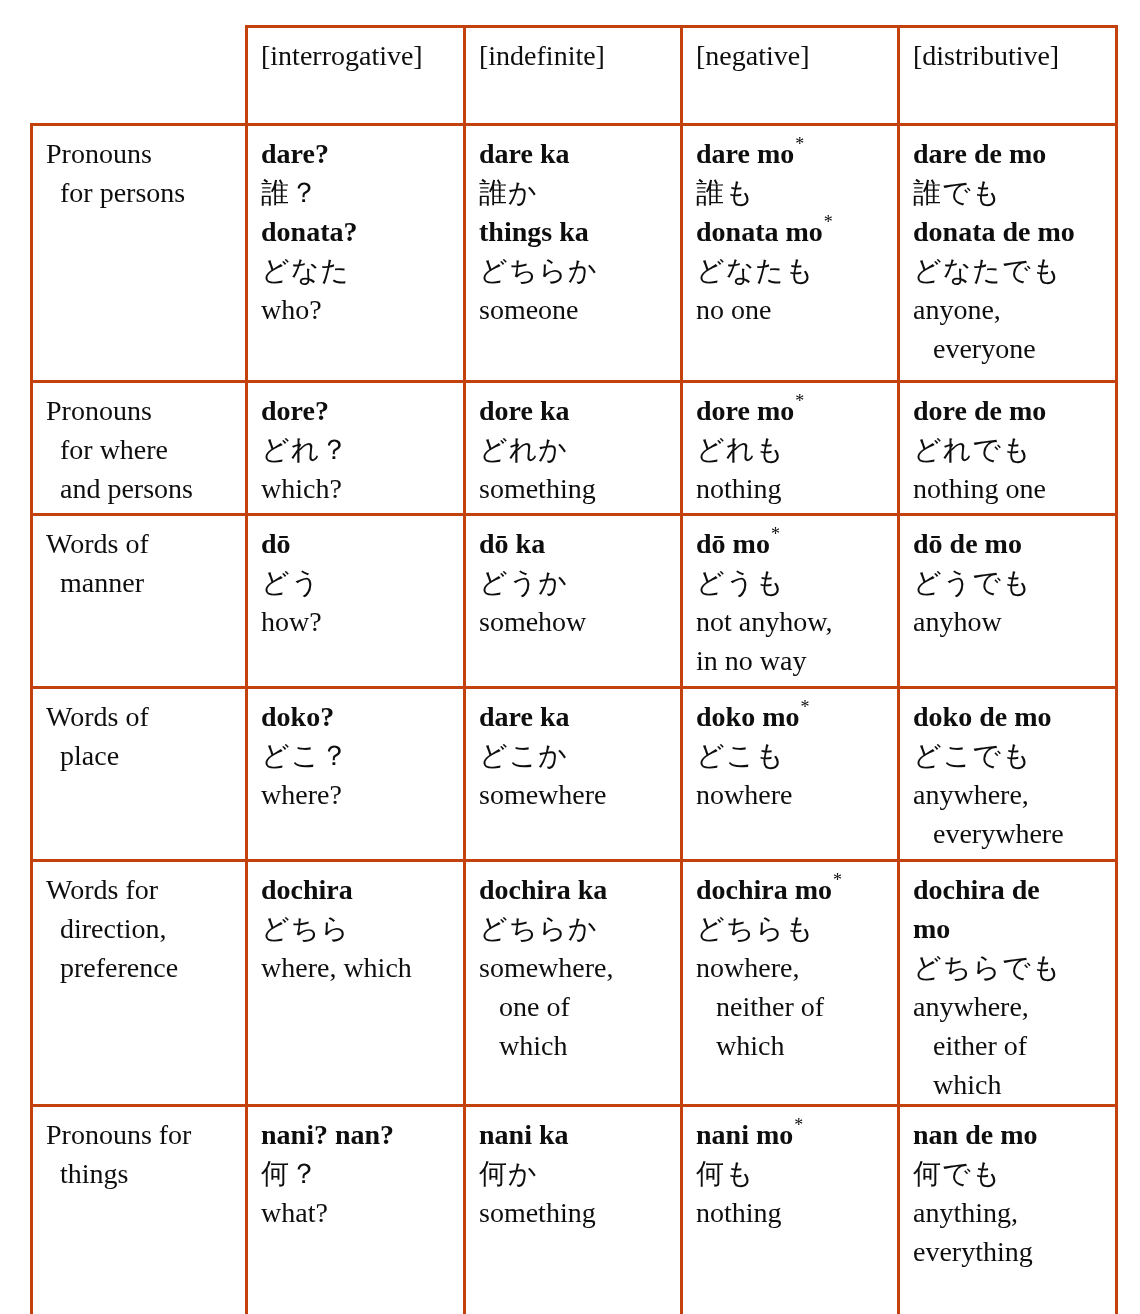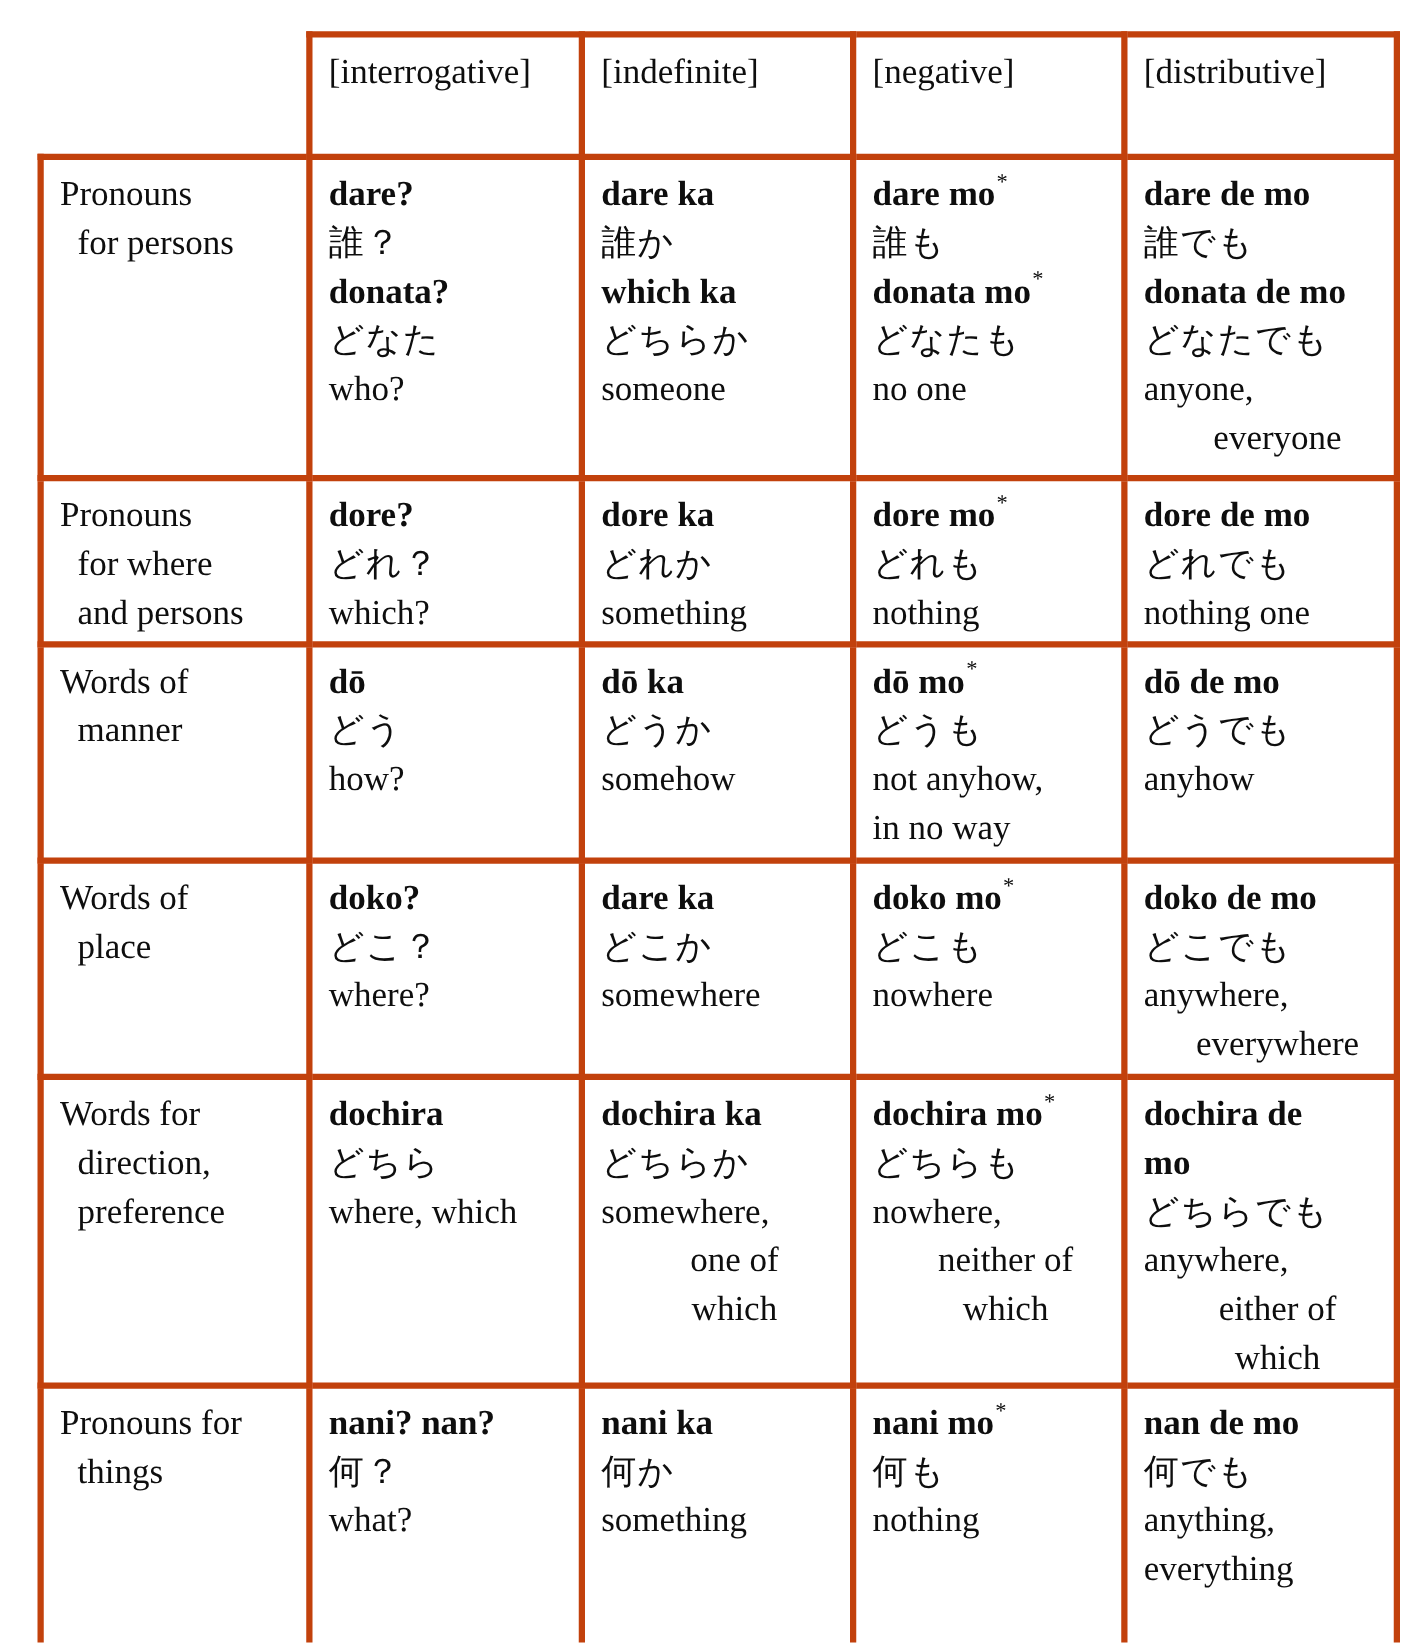--- a/index.html
+++ b/index.html
@@ -15,41 +15,41 @@
     width: 1085px;
     border-collapse: collapse;
     table-layout: fixed;
   }
   col.c-label { width: 215px; }
   col.c-1 { width: 218px; }
   col.c-2 { width: 217px; }
   col.c-3 { width: 217px; }
   col.c-4 { width: 218px; }
   th, td {
-    border: 5px solid #c2410c;
+    border: 3px solid #c2410c;
     vertical-align: top;
     text-align: left;
     padding: 8px 6px 0 13px;
     font-weight: normal;
     font-size: 28px;
     line-height: 39px;
     overflow: hidden;
   }
   td.corner { border: none; background: #ffffff; }
   tr.header-row { height: 98px; }
   tbody tr:nth-child(1) { height: 257px; }
   tbody tr:nth-child(2) { height: 133px; }
   tbody tr:nth-child(3) { height: 173px; }
   tbody tr:nth-child(4) { height: 173px; }
   tbody tr:nth-child(5) { height: 173px; }
   tbody tr:nth-child(6) { height: 251px; }
   .ln { white-space: nowrap; }
   .ln.b { font-weight: bold; }
   .ln.jp { letter-spacing: 1px; }
-  .ln.gi { padding-left: 20px; text-align: center; }
+  .ln.gi { padding-left: 20px; }
   .lab.rest { padding-left: 14px; font-family: Liberation Serif, serif; }
   .sup {
     font-weight: normal;
     font-size: 18px;
     line-height: 0;
     vertical-align: super;
     position: relative; top: -3px; left: 1px;
   }
 </style>
 </head>
@@ -82,21 +82,21 @@
           <td>
             <div class="ln b"><span>dare?</span></div>
             <div class="ln jp"><span>誰？</span></div>
             <div class="ln b"><span>donata?</span></div>
             <div class="ln jp"><span>どなた</span></div>
             <div class="ln g"><span>who?</span></div>
           </td>
           <td>
             <div class="ln b"><span>dare ka</span></div>
             <div class="ln jp"><span>誰か</span></div>
-            <div class="ln b"><span>which ka</span></div>
+            <div class="ln b"><span>things ka</span></div>
             <div class="ln jp"><span>どちらか</span></div>
             <div class="ln g"><span>someone</span></div>
           </td>
           <td>
             <div class="ln b"><span>dare mo</span><span class="sup">*</span></div>
             <div class="ln jp"><span>誰も</span></div>
             <div class="ln b"><span>donata mo</span><span class="sup">*</span></div>
             <div class="ln jp"><span>どなたも</span></div>
             <div class="ln g"><span>no one</span></div>
           </td>

